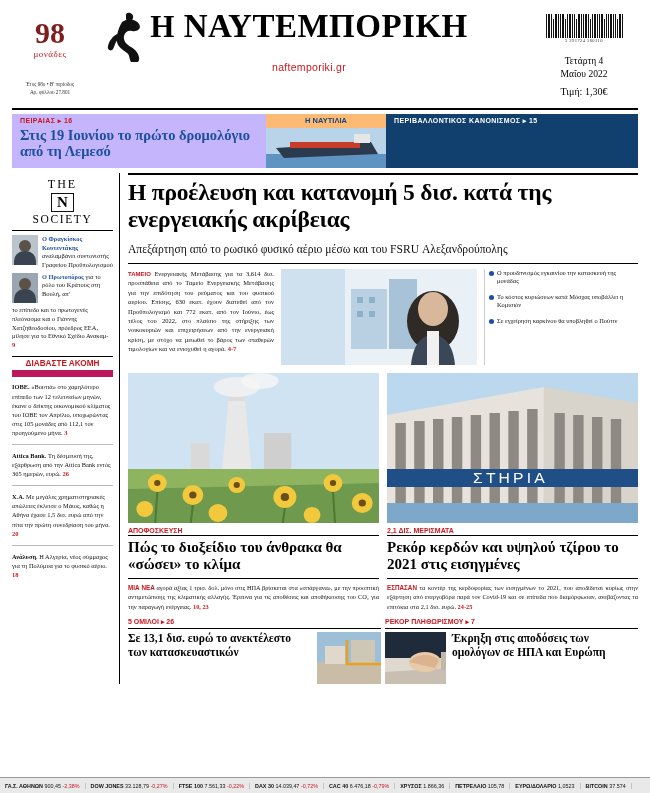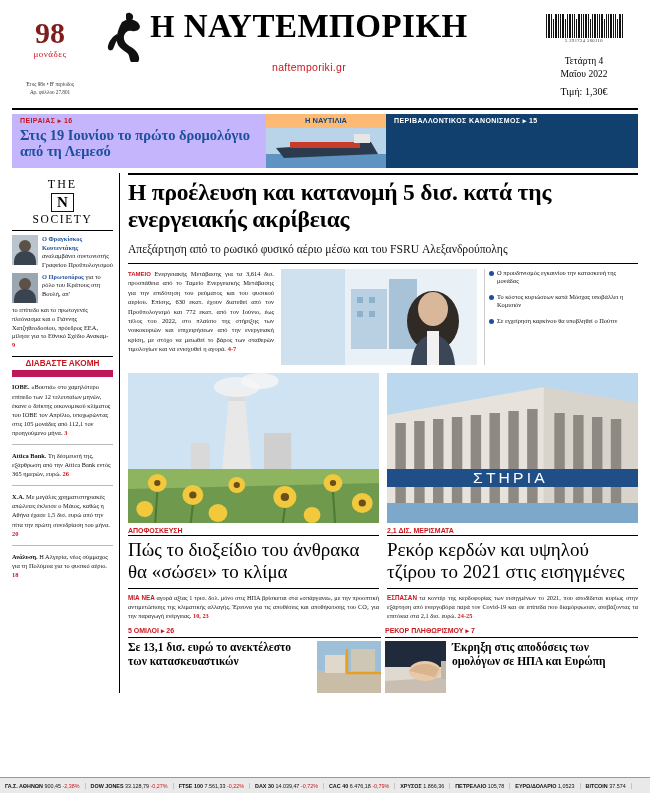--- a/index.html
+++ b/index.html
@@ -172,21 +172,21 @@
 
   
   .features { display: flex; gap: 8px; margin-top: 8px; }
   .feature { flex: 1; }
   .feat-photo { height: 150px; position: relative; overflow: hidden; }
   .feat-kicker {
     font-family: "Liberation Sans", sans-serif; font-size: 7px;
     color: #c9161e; font-weight: bold; margin: 4px 0 1px 0;
   }
   .feat-rule { height: 1px; background: #000; margin-bottom: 3px; }
-  .feat-title { font-size: 19px; line-height: 1.16; font-weight: normal; }
+  .feat-title { font-size: 15px; line-height: 1.16; font-weight: bold; }
   .feat-sum {
     font-size: 6.3px; line-height: 1.45; text-align: justify; margin-top: 5px;
     padding-top: 4px; border-top: 1px solid #000; color: #111;
   }
   .feat-sum .lbl { color: #c9161e; font-weight: bold; font-family: "Liberation Sans", sans-serif; }
   .feat-sum .pg { color: #c9161e; font-weight: bold; }
 
   
   .bottom { display: flex; gap: 4px; margin-top: 7px; }
   .bot-col { flex: 1; }

